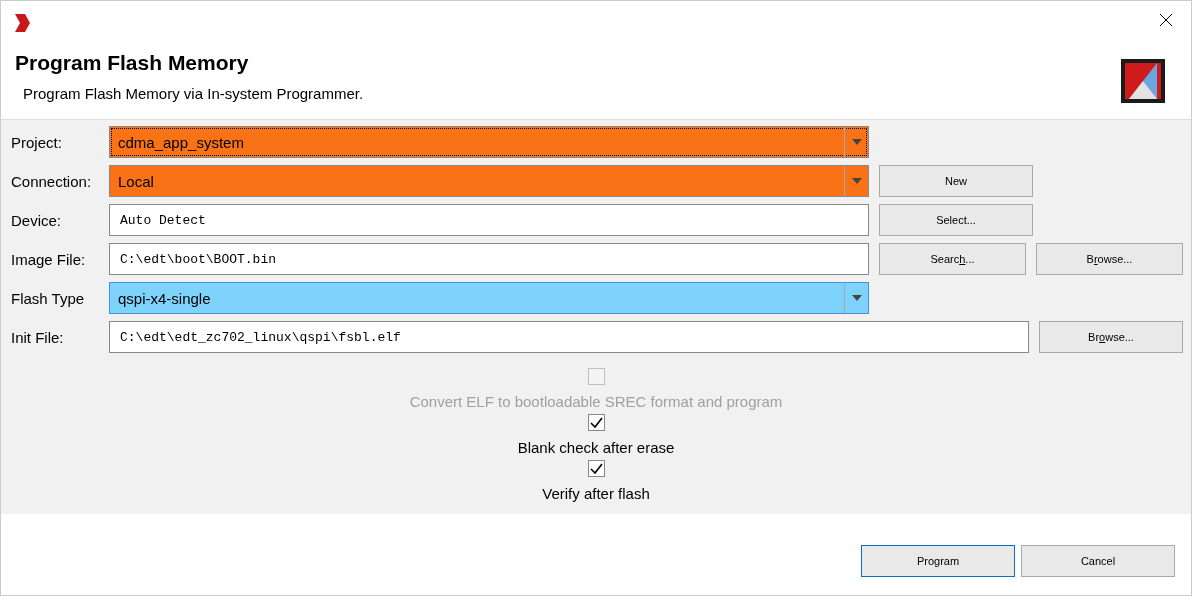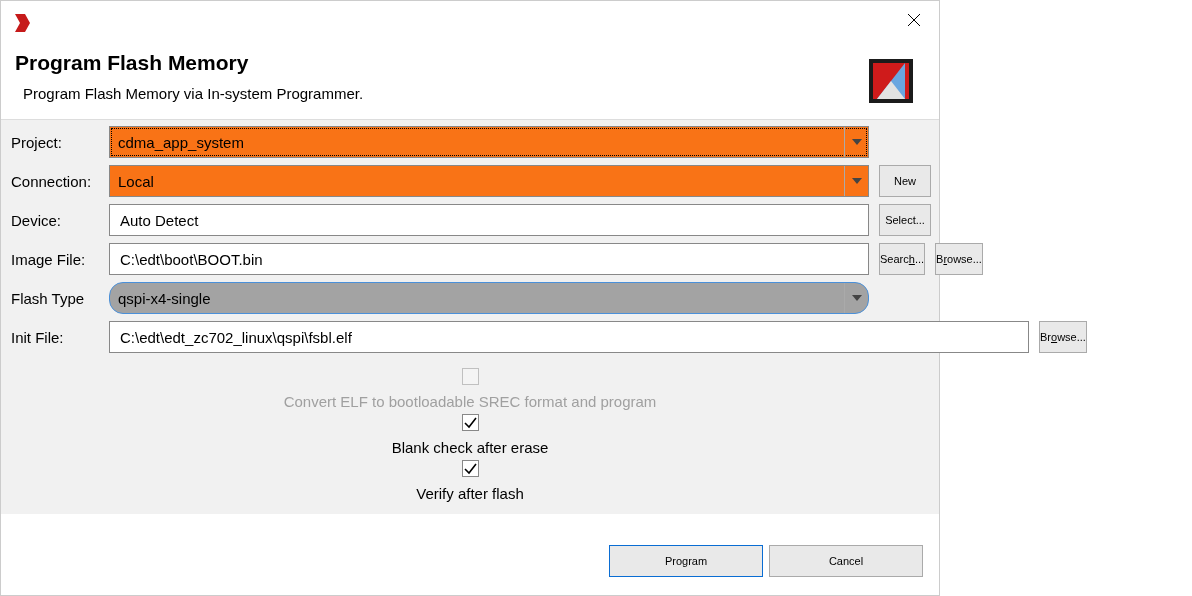--- a/index.html
+++ b/index.html
@@ -4,21 +4,21 @@
 <style>
   * { box-sizing: border-box; }
   html, body {
     margin: 0; padding: 0;
     font-family: "Segoe UI", Tahoma, sans-serif;
     font-size: 15px;
     color: #000;
     background: #fff;
   }
   .dialog {
-    width: 940px;
+    width: 1192px;
     height: 596px;
     border: 1px solid #ccc;
     position: relative;
     display: flex;
     flex-direction: column;
     background: #fff;
   }
   .titlebar {
     height: 44px;
     display: flex;
@@ -100,35 +100,34 @@
     position:relative;
   }
   .combo {
     background: #f97316;
   }
   .combo.first {
     outline: 1px dotted #000;
     outline-offset: -3px;
   }
   .combo-hl {
-    background: #a3a3a3;
+    background: #7dd3fc;
     border-color: #4a90d9;
-    border-radius: 14px;
   }
   .combo .arrow, .combo-hl .arrow {
     position:absolute; right:0; top:0; bottom:0;
     width:24px;
     border-left:1px solid #aaa;
     display:flex; align-items:center; justify-content:center;
   }
   .combo .arrow svg, .combo-hl .arrow svg { width:10px; height:6px; }
 
   .textfield input[type=text] {
     border:none; outline:none; background:transparent;
-    width:100%; font-size:15px; font-family:Liberation Sans, sans-serif;
+    width:100%; font-size:13px; font-family:Liberation Mono, monospace;
   }
 
   .btn {
     height: 32px;
     width: 154px;
     border:1px solid #aaa;
     background: #e9e9e9;
     font-size:11px;
     display:flex; align-items:center; justify-content:center;
     margin-left: 6px;

